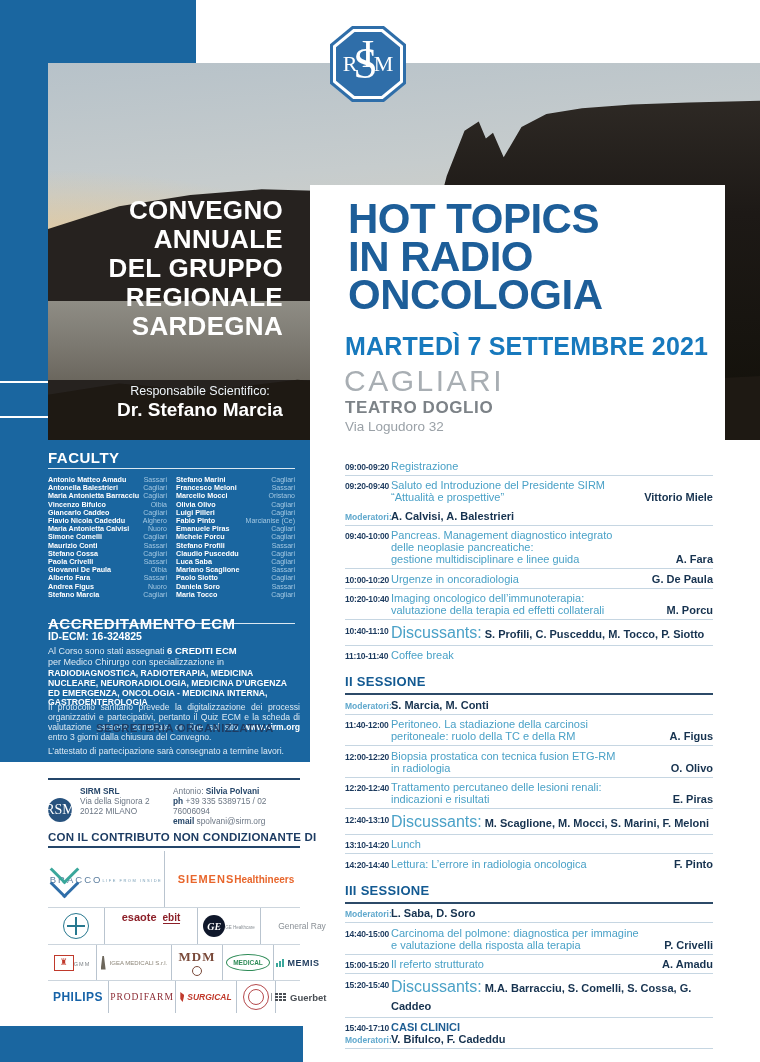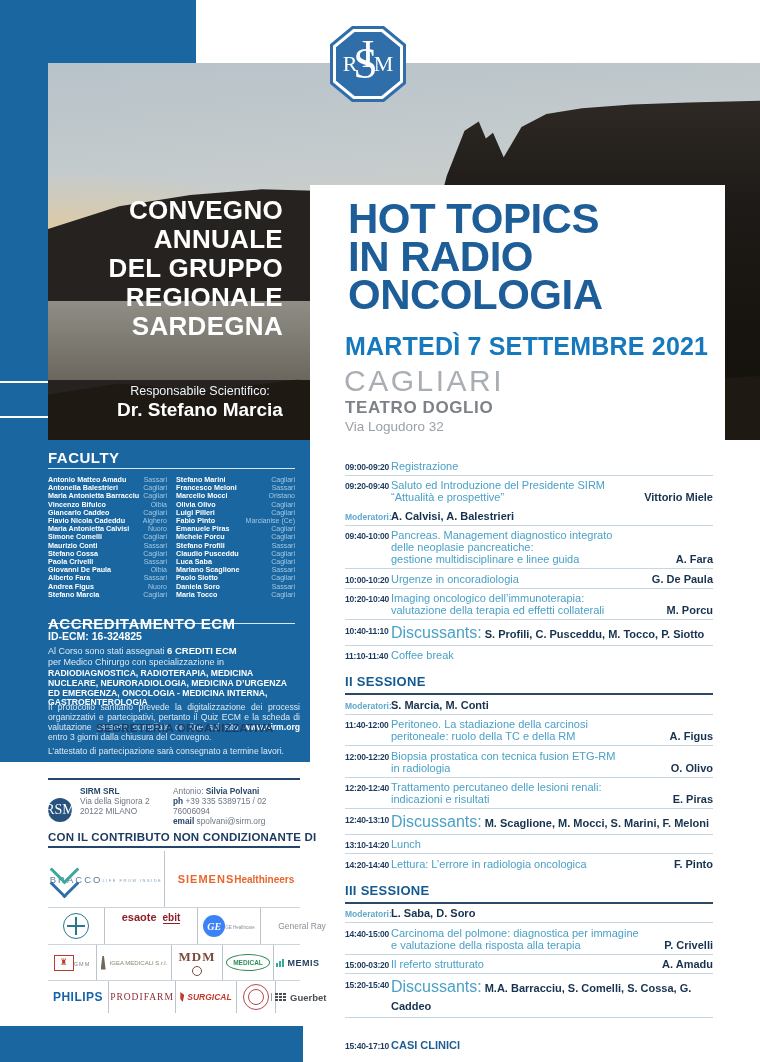--- a/index.html
+++ b/index.html
@@ -72,21 +72,21 @@
   .date{position:absolute;left:345px;top:332px;color:#1779bd;font-size:25px;font-weight:bold;letter-spacing:.2px;}
   .city{position:absolute;left:344px;top:364px;color:#a8aeb3;font-size:30px;letter-spacing:2.5px;}
   .venue{position:absolute;left:345px;top:398px;color:#7c8287;font-size:17px;font-weight:bold;letter-spacing:.6px;}
   .address{position:absolute;left:345px;top:419px;color:#9aa1a7;font-size:13.5px;}
 
   
   .program{position:absolute;left:345px;top:456px;width:368px;}
   .prow{display:flex;align-items:flex-start;padding:3.5px 0 3px;border-bottom:1px solid #c6d6e2;}
   .prow.nb{border-bottom:none;}
   .prow.pcol{display:block;}
-  .pline{display:flex;align-items:flex-start;margin-top:18px;}
+  .pline{display:flex;align-items:flex-start;}
   .ptime{width:46px;flex:none;font-size:8.5px;font-weight:bold;color:#1c3a5e;letter-spacing:-.2px;padding-top:2px;}
   .pmain{flex:1;min-width:0;}
   .ptitle{font-size:11px;line-height:12px;color:#4aa1c7;white-space:pre-line;}
   .pspk{flex:none;align-self:flex-end;font-size:11px;font-weight:bold;color:#16324f;padding-left:6px;white-space:nowrap;}
   .plabel{color:#4aa1c7;font-size:16px;margin-right:3px;}
   .pnames{color:#16324f;font-weight:bold;font-size:11px;line-height:12px;}
   .psession{font-size:13px;font-weight:bold;color:#135a92;border-bottom:2px solid #2c4a68;
     padding:3px 0 4px;margin-top:7px;letter-spacing:.3px;}
   .pmod{display:flex;align-items:flex-start;padding:3.5px 0 3px;border-bottom:1px solid #c6d6e2;}
   .pmodlab{width:46px;flex:none;font-size:8.5px;font-weight:bold;color:#5fa8cd;padding-top:2px;}
@@ -127,21 +127,21 @@
   .sp-siemens .sp-text{color:#e8662c;font-size:11px;font-weight:bold;letter-spacing:1px;}
   .sp-siemens .sp-text2{color:#e8662c;font-size:10px;font-weight:bold;}
 
   .ic-bayercross{width:24px;height:24px;border:1.5px solid #27788f;border-radius:50%;position:relative;}
   .ic-bayercross::before,.ic-bayercross::after{content:"";position:absolute;background:#27788f;}
   .ic-bayercross::before{left:3px;right:3px;top:50%;height:2.5px;margin-top:-1.25px;}
   .ic-bayercross::after{top:3px;bottom:3px;left:50%;width:2.5px;margin-left:-1.25px;}
   .sp-esaote{flex-direction:row;gap:6px;align-items:baseline;}
   .sp-esaote .sp-text{color:#8c1f28;font-size:11px;font-weight:bold;}
   .sp-esaote .sp-text2{color:#8c1f28;font-size:10px;font-weight:bold;border-bottom:1px solid #8c1f28;}
-  .sp-ge .sp-text{width:22px;height:22px;border-radius:50%;background:#3b82f6;color:#fff;
+  .sp-ge .sp-text{width:22px;height:22px;border-radius:50%;background:#0f172a;color:#fff;
     display:flex;align-items:center;justify-content:center;font-family:"Liberation Serif","DejaVu Serif",serif;
     font-style:italic;font-weight:bold;font-size:10px;}
   .sp-ge .sp-sub{color:#8a9096;font-size:4.5px;margin-top:2px;}
   .ic-redbar{width:12px;height:5px;background:#b03030;margin-bottom:2px;margin-left:26px;}
   .sp-generalray .sp-text{color:#8a9096;font-size:8.5px;}
 
   .ic-gmmbox{width:18px;height:14px;border:1.2px solid #c0392b;display:flex;align-items:center;justify-content:center;
     color:#c0392b;font-size:9px;line-height:1;}
   .sp-gmm .sp-text{color:#7d8287;font-size:5.5px;letter-spacing:1px;margin-top:2px;}
   .sp-igea{flex-direction:row;gap:4px;}
@@ -472,21 +472,21 @@
       </div>
       <div class="prow">
         <div class="ptime">14:40-15:00</div>
         <div class="pmain">
           <div class="ptitle">Carcinoma del polmone: diagnostica per immagine
 e valutazione della risposta alla terapia</div>
         </div>
         <div class="pspk">P. Crivelli</div>
       </div>
       <div class="prow">
-        <div class="ptime">15:00-03:20</div>
+        <div class="ptime">15:00-15:20</div>
         <div class="pmain">
           <div class="ptitle">Il referto strutturato</div>
         </div>
         <div class="pspk">A. Amadu</div>
       </div>
       <div class="prow">
         <div class="ptime">15:20-15:40</div>
         <div class="pmain"><span class="plabel">Discussants:</span><span class="pnames">M.A. Barracciu, S. Comelli, S. Cossa, G. Caddeo</span></div>
       </div>
       <div class="prow pcol">

